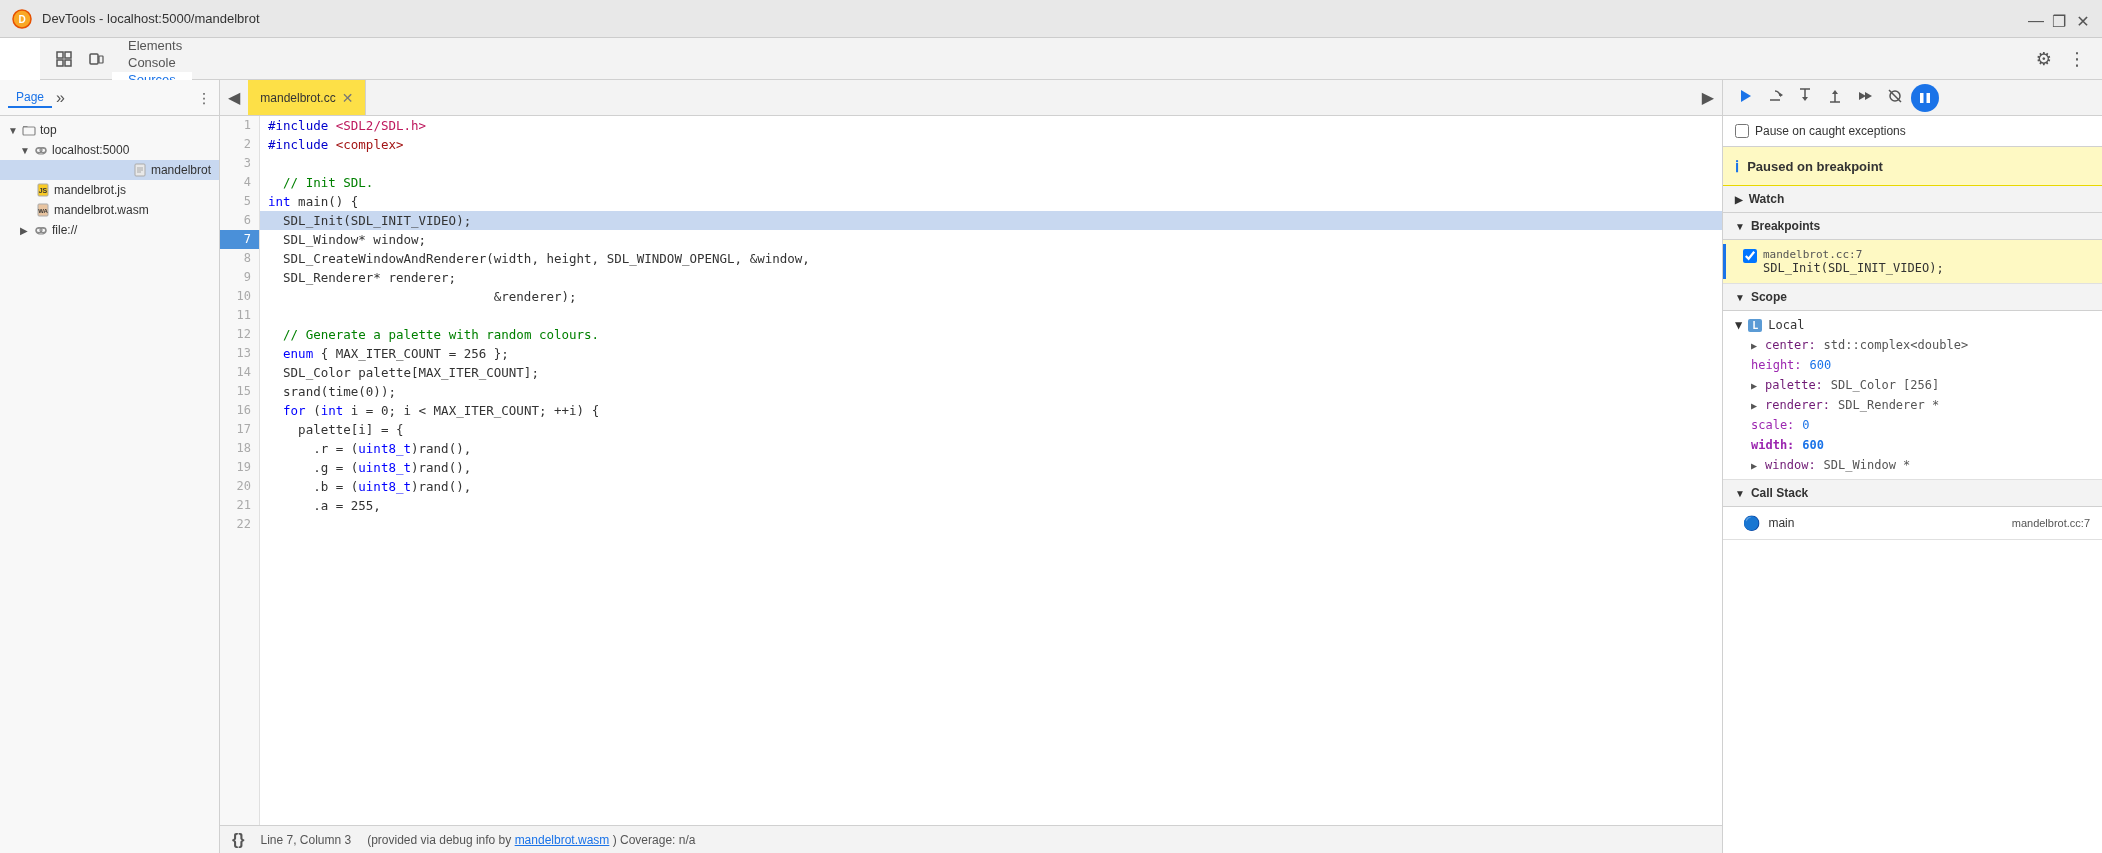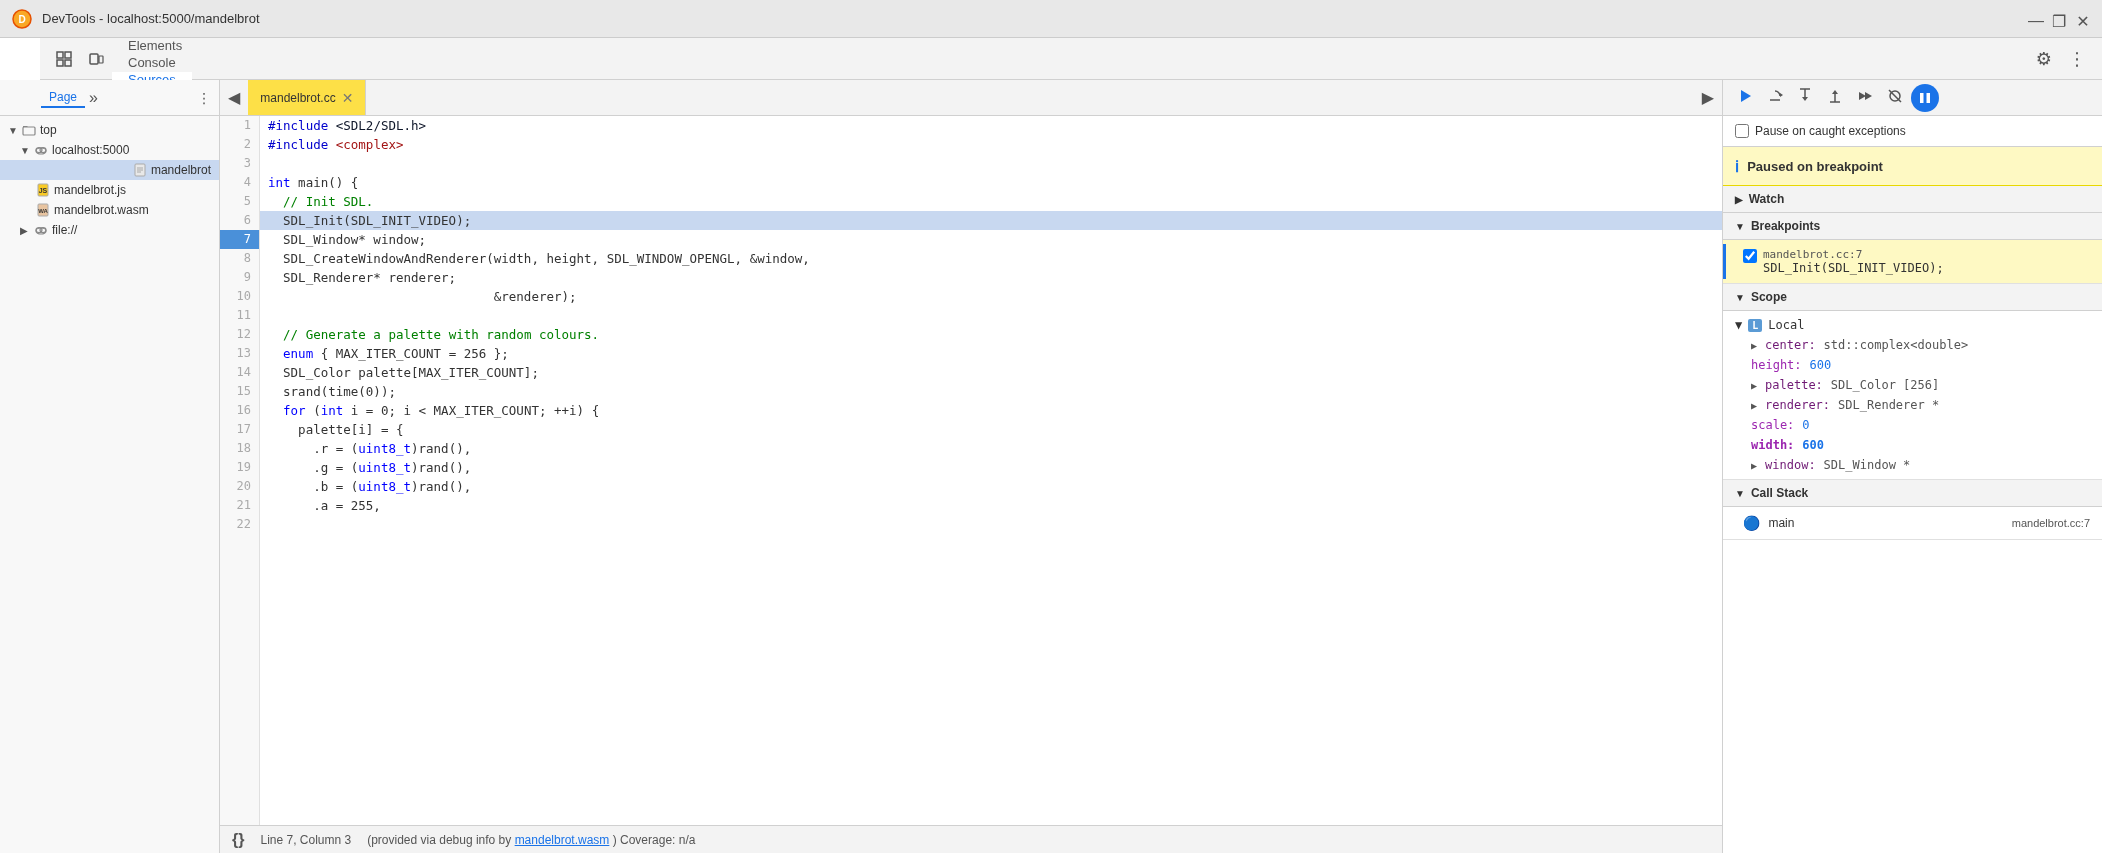--- a/index.html
+++ b/index.html
@@ -43,21 +43,21 @@
     #main { display: flex; height: calc(100vh - 38px - 42px); }
 
     
     #left-panel { width: 220px; border-right: 1px solid #d0d0d0; display: flex; flex-direction: column; background: #f8f8f8; }
     #left-panel-header {
       display: flex; align-items: center; padding: 0 8px; height: 36px;
       border-bottom: 1px solid #d0d0d0; gap: 4px;
     }
     #left-panel-header .tab-btn {
       font-size: 12px; padding: 2px 8px; border: none; background: transparent;
-      cursor: pointer; color: #333; border-bottom: 2px solid transparent; margin-left: 33px;
+      cursor: pointer; color: #333; border-bottom: 2px solid transparent;
     }
     #left-panel-header .tab-btn.active { border-bottom: 2px solid #1a73e8; color: #1a73e8; }
     #left-panel-header .more-btn { margin-left: auto; border: none; background: transparent; cursor: pointer; color: #555; font-size: 14px; }
 
     #file-tree { flex: 1; overflow-y: auto; padding: 4px 0; font-size: 12px; }
     .tree-item { display: flex; align-items: center; padding: 3px 8px; cursor: pointer; gap: 4px; white-space: nowrap; }
     .tree-item.selected { background: #c8d8f0; }
     .tree-item .chevron { font-size: 10px; color: #555; width: 10px; }
     .tree-item .label { font-size: 12px; }
 
@@ -314,25 +314,25 @@
         <span class="line-num">16</span>
         <span class="line-num">17</span>
         <span class="line-num">18</span>
         <span class="line-num">19</span>
         <span class="line-num">20</span>
         <span class="line-num">21</span>
         <span class="line-num">22</span>
       </div>
 
       <div id="code-content">
-        <div class="code-line"><span style="color:#0000cd">#include</span> <span style="color:#0f172a">&lt;SDL2/SDL.h&gt;</span></div>
+        <div class="code-line"><span style="color:#0000cd">#include</span> <span style="color:#be185d">&lt;SDL2/SDL.h&gt;</span></div>
         <div class="code-line"><span style="color:#0000cd">#include</span> <span style="color:#a31515">&lt;complex&gt;</span></div>
         <div class="code-line"></div>
+        <div class="code-line">  <span style="color:#008000">// Init SDL.</span></div>
         <div class="code-line"><span style="color:#0000ff">int</span> main() {</div>
-        <div class="code-line">  <span style="color:#008000">// Init SDL.</span></div>
         <div class="code-line highlighted">  SDL_Init(SDL_INIT_VIDEO);</div>
         <div class="code-line">  SDL_Window* window;</div>
         <div class="code-line">  SDL_CreateWindowAndRenderer(width, height, SDL_WINDOW_OPENGL, &amp;window,</div>
         <div class="code-line">  SDL_Renderer* renderer;</div>
         <div class="code-line">                              &amp;renderer);</div>
         <div class="code-line"></div>
         <div class="code-line">  <span style="color:#008000">// Generate a palette with random colours.</span></div>
         <div class="code-line">  <span style="color:#0000ff">enum</span> { MAX_ITER_COUNT = 256 };</div>
         <div class="code-line">  SDL_Color palette[MAX_ITER_COUNT];</div>
         <div class="code-line">  srand(time(0));</div>

